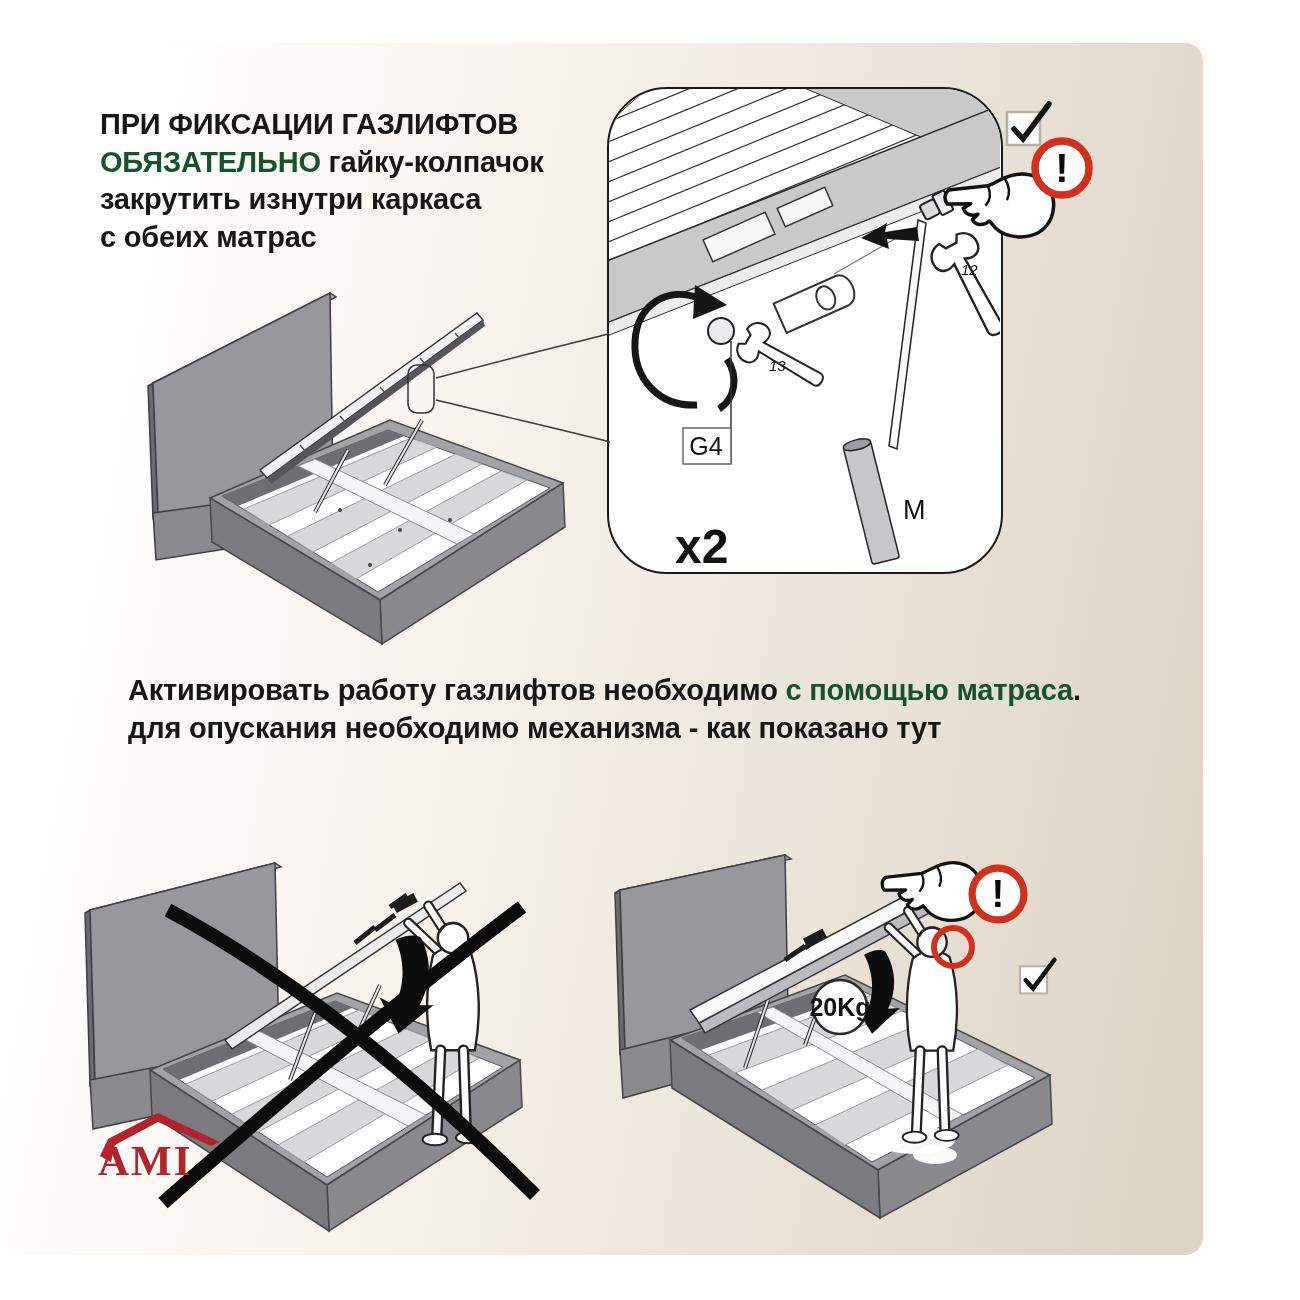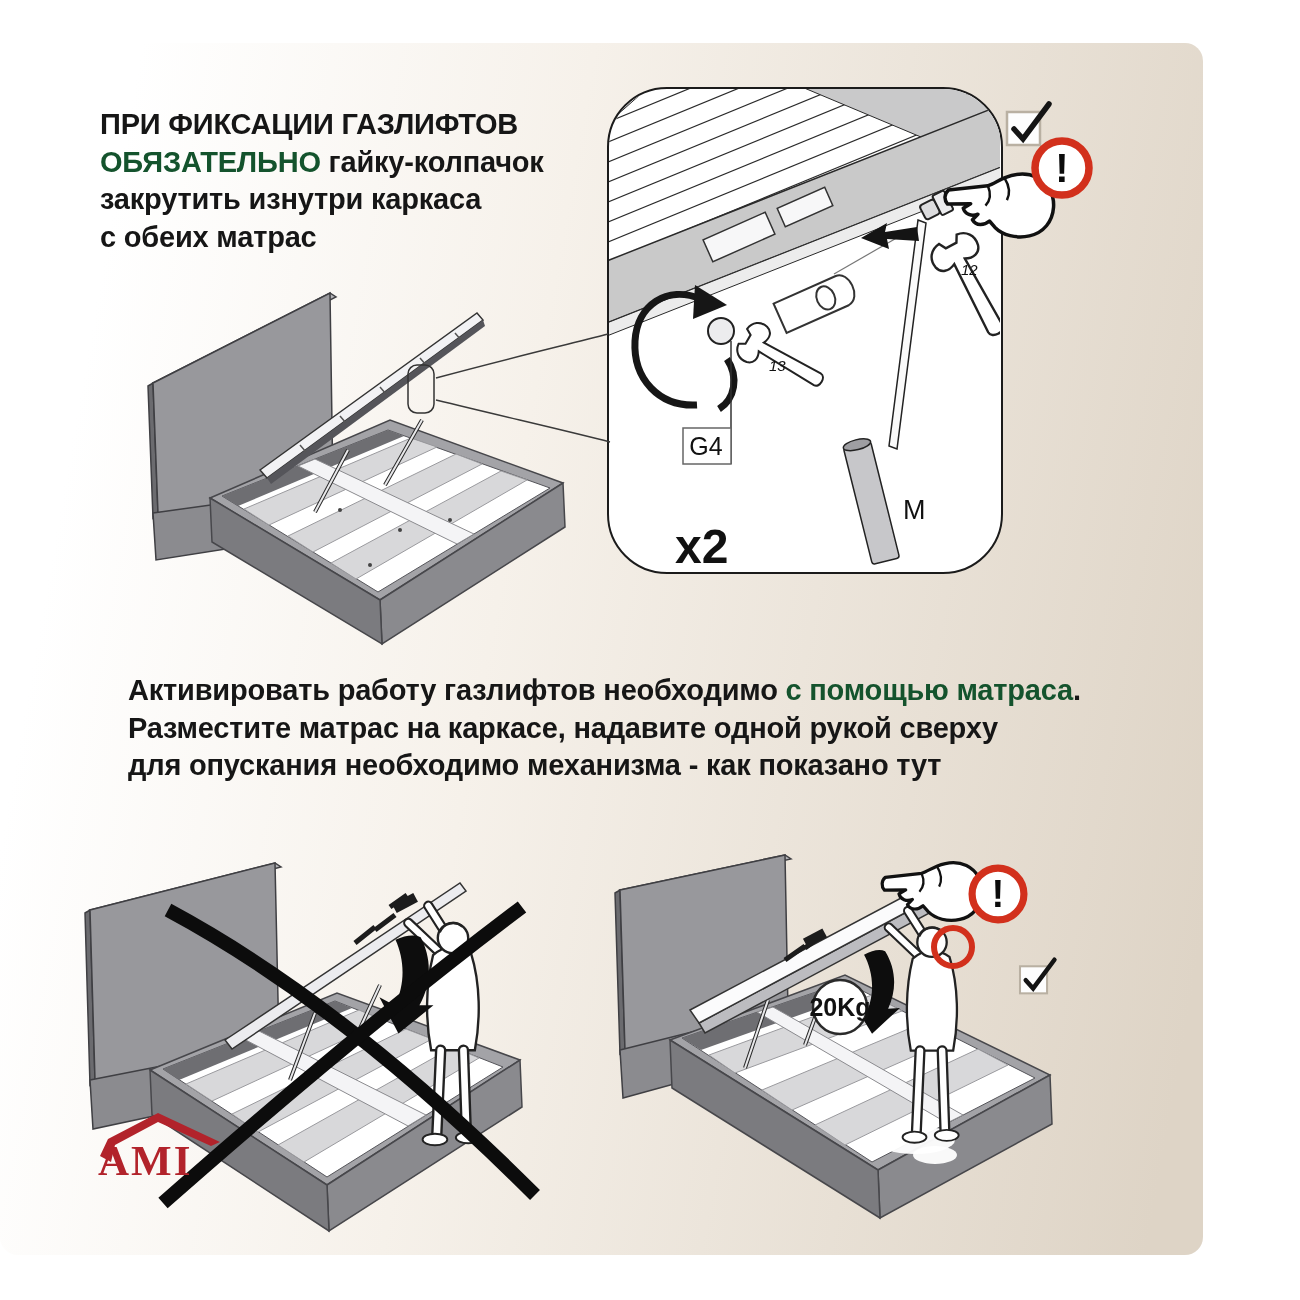--- a/index.html
+++ b/index.html
@@ -65,21 +65,20 @@
 
 <div id="intro" class="txt">
   <div><span>ПРИ ФИКСАЦИИ ГАЗЛИФТОВ</span></div>
   <div><span class="red">ОБЯЗАТЕЛЬНО</span><span> гайку-колпачок</span></div>
   <div><span>закрутить изнутри каркаса</span></div>
   <div><span>с обеих матрас</span></div>
 </div>
 
 <div id="middle" class="txt">
   <div><span>Активировать работу газлифтов необходимо </span><span class="red">с помощью матраса</span><span>.</span></div>
-  <div><span>Разместите матрас на каркасе, надавите одной рукой сверху</span></div>
   <div><span>для опускания необходимо механизма - как показано тут</span></div>
 </div>
 
 <svg class="abs" style="left:140px;top:280px" width="470" height="390" viewBox="0 0 470 390">
 
   <g>
     <polygon points="8,106 13,103 18,233 13,238" fill="#6b6b6f" stroke="#3f3f43" stroke-width="1.5"></polygon>
     <polygon points="13,103 190,13 196,17 19,108" fill="#b5b5b9" stroke="#3f3f43" stroke-width="1.5"></polygon>
     <polygon points="13,103 190,13 193,210 18,233" fill="#98989c" stroke="#3f3f43" stroke-width="1.5"></polygon>
     <polygon points="13,233 193,208 195,252 16,280" fill="#8b8b8f" stroke="#3f3f43" stroke-width="1.5"></polygon>

